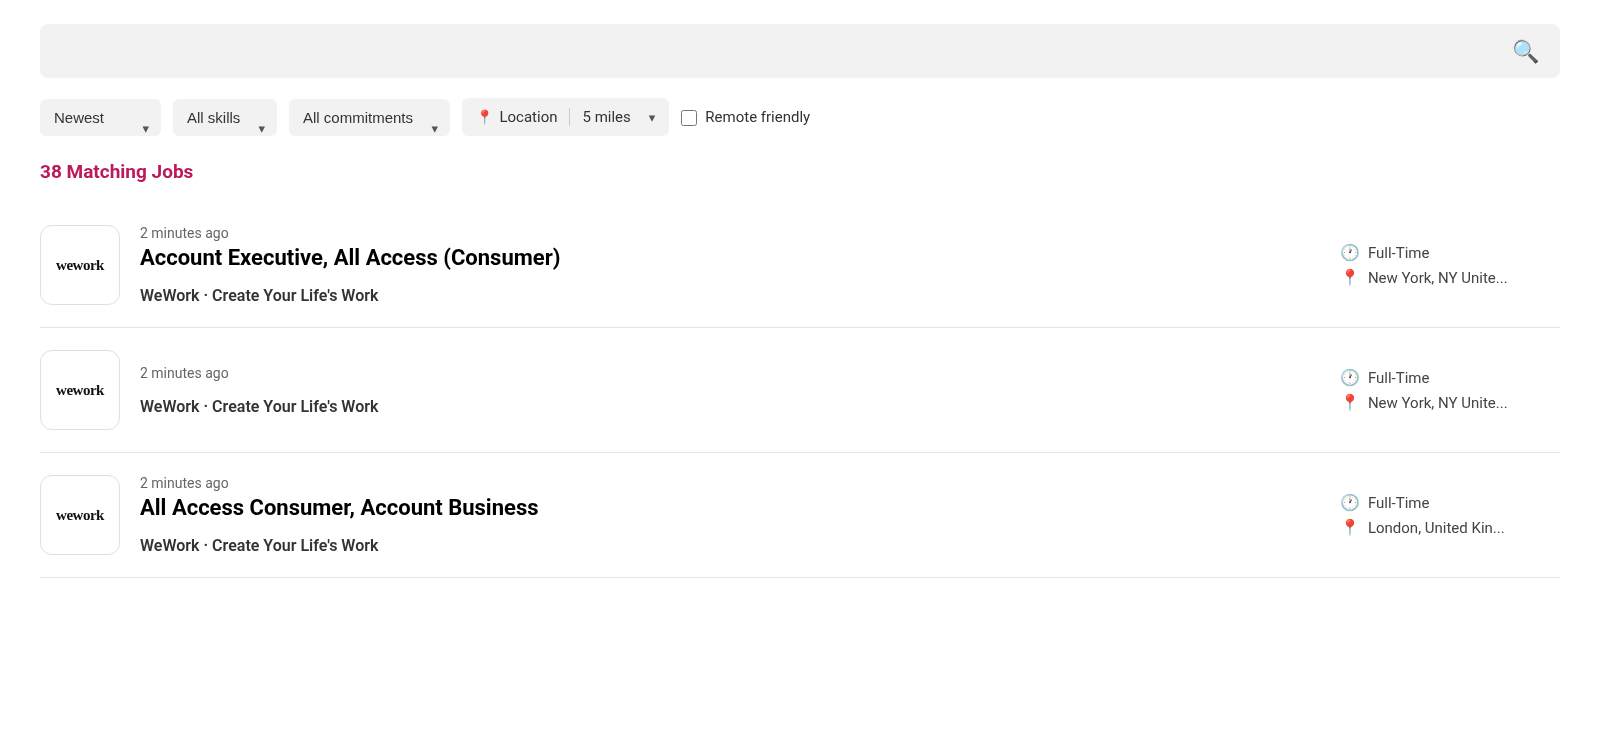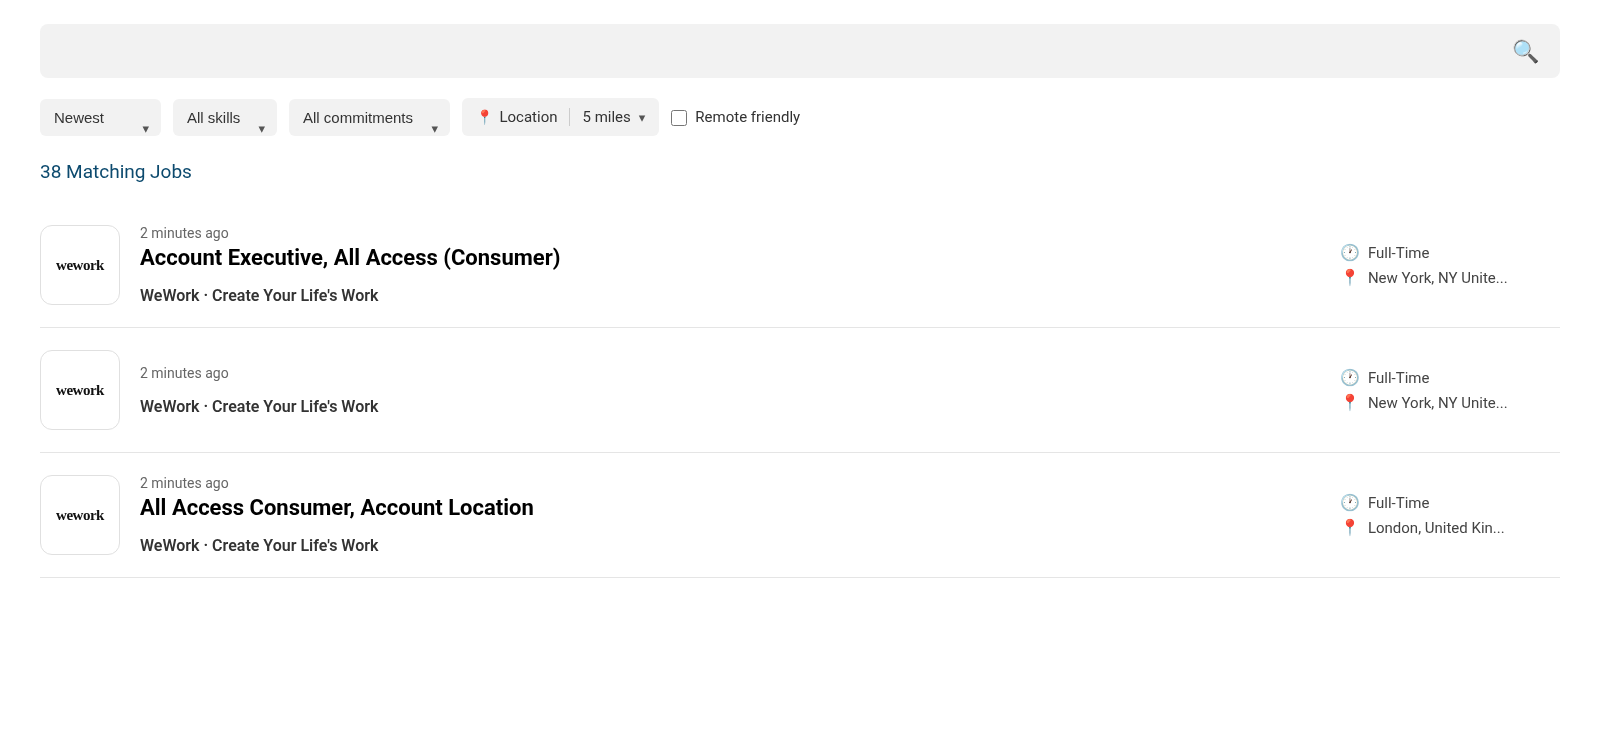--- a/index.html
+++ b/index.html
@@ -85,21 +85,21 @@
     }
     .location-filter .divider {
       width: 1px;
       height: 18px;
       background: #ccc;
       margin: 0 6px;
     }
     .location-filter .miles-wrapper {
       display: flex;
       align-items: center;
-      gap: 8px;
+      gap: 18px;
     }
     .location-filter .chevron {
       font-size: 13px;
       color: #555;
     }
 
     
     .remote-label {
       display: flex;
       align-items: flex-end;
@@ -110,22 +110,22 @@
     }
     .remote-checkbox {
       width: 16px;
       height: 16px;
       cursor: pointer;
     }
 
     
     .results-count {
       font-size: 19px;
-      font-weight: 400;
-      color: #0c4a6e;
+      font-weight: 700;
+      color: #be185d;
       margin-bottom: 20px;
     }
 
     
     .job-list {
       display: flex;
       flex-direction: column;
     }
     .job-item {
       display: flex;
@@ -311,21 +311,21 @@
           <span>New York, NY Unite...</span>
         </div>
       </div>
     </div>
     <div class="job-item">
       <div class="company-logo">
         <span class="wework-logo">wework</span>
       </div>
       <div class="job-info">
         <div class="job-time">2 minutes ago</div>
-        <div class="job-title">All Access Consumer, Account Location</div>
+        <div class="job-title">All Access Consumer, Account Business</div>
         <div class="job-company">
           <span>WeWork</span>
           <span> · </span>
           <span>Create Your Life's Work</span>
         </div>
       </div>
       <div class="job-meta">
         <div class="job-meta-item">
           <span class="meta-icon">🕐</span>
           <span>Full-Time</span>

